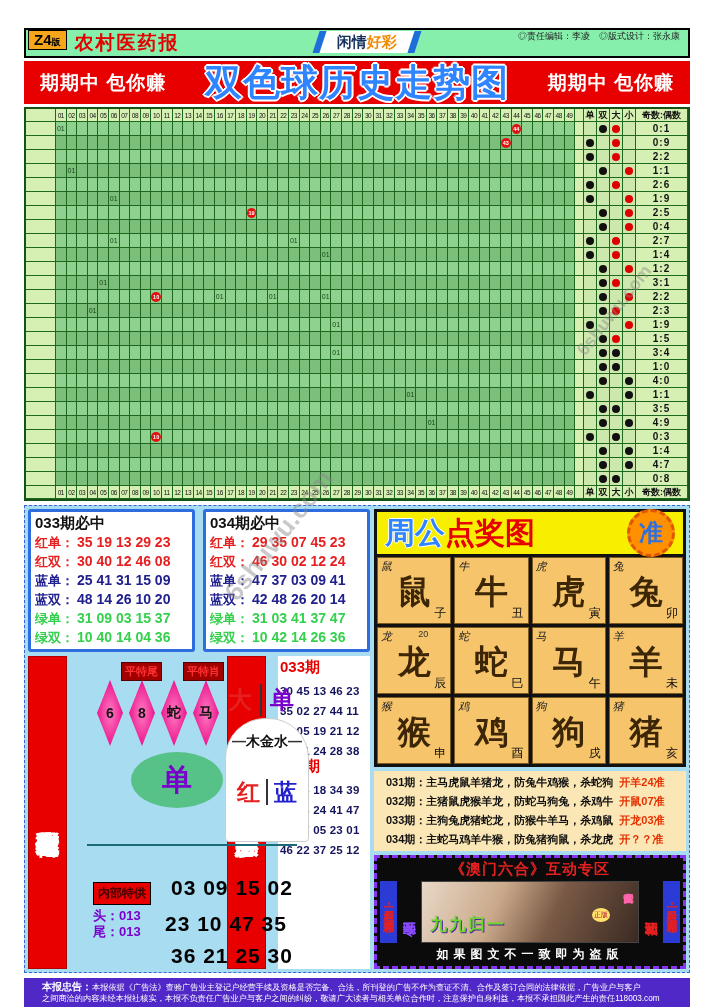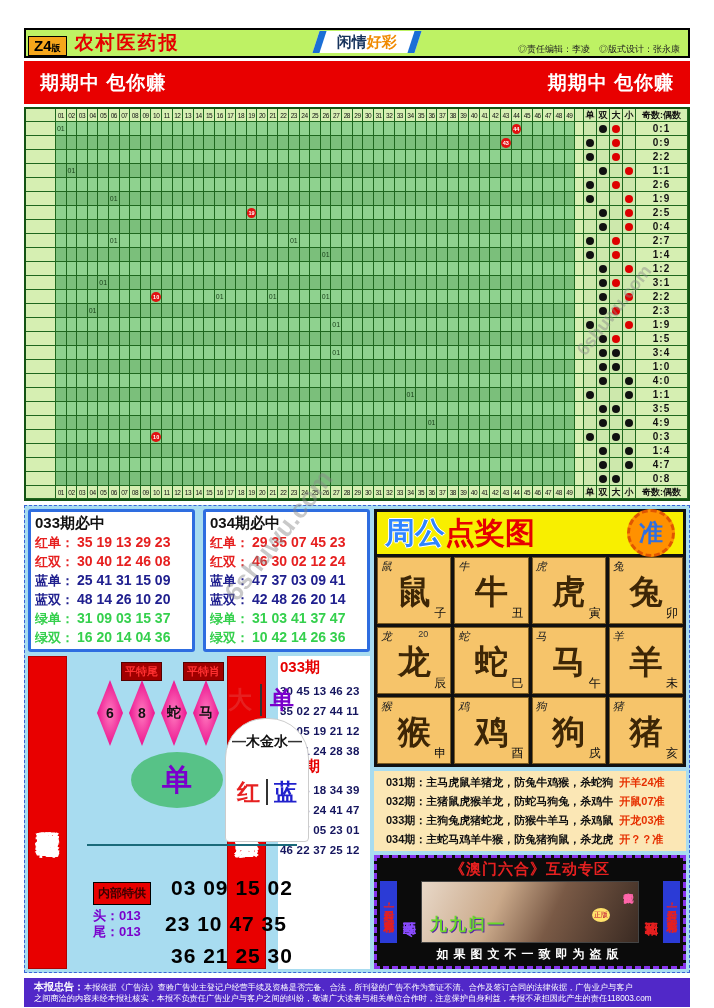--- a/index.html
+++ b/index.html
@@ -1,20 +1,20 @@
 <!DOCTYPE html>
 <html><head>
 <meta charset="utf-8">
 <style>
   html,body{margin:0;padding:0;}
   body{width:714px;height:1008px;background:#ffffff;font-family:"Liberation Sans",sans-serif;position:relative;overflow:hidden;}
   .content{position:absolute;left:24px;top:28px;width:666px;}
 
   
-  .masthead{display:flex;align-items:flex-end;border:2px solid #000;background:#bef264;height:26px;position:relative;}
+  .masthead{display:flex;align-items:flex-start;border:2px solid #000;background:#86efac;height:26px;position:relative;}
   .edition{background:#f6a61b;border:1px solid #000;font-weight:bold;font-size:15px;padding:0 5px;margin-left:2px;color:#000;}
   .edition small{font-size:9px;font-weight:bold;}
   .paper-name{color:#e60000;font-weight:900;font-size:19px;margin-left:8px;letter-spacing:2px;font-family:"Liberation Serif",serif;}
   .center-banner{position:absolute;left:290px;top:1px;height:22px;padding:0 14px;background:#fff;border-left:7px solid #1b6fd6;border-right:7px solid #1b6fd6;transform:skewX(-18deg);display:flex;align-items:center;}
   .center-banner span{transform:skewX(18deg);font-weight:900;font-size:15px;}
   .cb1{color:#16325c;}
   .cb2{color:#f08a00;}
   .credits{position:absolute;right:8px;font-size:9px;color:#222;}
 
   
@@ -117,21 +117,21 @@
   .bignum{position:absolute;font-size:21px;font-weight:900;color:#000;white-space:nowrap;letter-spacing:1px;}
   .bn1{left:92px;top:220px;}
   .bn2{left:86px;top:256px;}
   .bn3{left:92px;top:288px;}
   .touwei{position:absolute;left:14px;top:252px;font-size:13px;font-weight:900;color:#7a00cc;line-height:16px;white-space:nowrap;}
   .numcol{width:88px;background:#fff;padding:2px 2px;display:flex;flex-direction:column;}
   .nc-title{color:#e60000;font-weight:900;font-size:15px;}
   .nc-row{font-size:11.5px;font-weight:900;color:#15155e;margin-top:8px;white-space:nowrap;letter-spacing:0.2px;}
 
   
-  .footer{margin-top:5px;background:#5128c8;color:#fff;padding:3px 10px;font-size:8.2px;line-height:11px;}
+  .footer{margin-top:5px;background:#5128c8;color:#fff;padding:3px 18px;font-size:8.2px;line-height:11px;}
   .footer b{font-size:10px;}
 
   .watermark{position:absolute;color:#8a8a8a;opacity:0.45;font-size:26px;font-weight:bold;transform:rotate(-52deg);pointer-events:none;white-space:nowrap;z-index:5;}
   .wm1{left:200px;top:520px;}
   .wm2{left:560px;top:300px;font-size:18px;}
 </style>
 </head>
 <body>
 
 <div class="content">
@@ -140,20 +140,21 @@
     <div class="edition"><span>Z4</span><small>版</small></div>
     <div class="paper-name">农村医药报</div>
     <div class="center-banner">
       <span><span class="cb1">闲情</span><span class="cb2">好彩</span></span>
     </div>
     <div class="credits">◎责任编辑：李凌　◎版式设计：张永康</div>
   </div>
 
   <div class="title-bar">
     <span class="slogan">期期中 包你赚</span>
+    <span class="main-title">双色球历史走势图</span>
     <span class="slogan">期期中 包你赚</span>
   </div>
 
   <div class="grid" id="grid">
       <div class="g-row hd">
         <div class="cell c-label"></div>
         <div class="cell c-num hnum">01</div>
         <div class="cell c-num hnum">02</div>
         <div class="cell c-num hnum">03</div>
         <div class="cell c-num hnum">04</div>
@@ -1942,21 +1943,21 @@
             <div class="prow blue">
               <span class="plab">蓝双：</span>
               <span class="pval">48 14 26 10 20</span>
             </div>
             <div class="prow green">
               <span class="plab">绿单：</span>
               <span class="pval">31 09 03 15 37</span>
             </div>
             <div class="prow green">
               <span class="plab">绿双：</span>
-              <span class="pval">16 20 14 04 36</span>
+              <span class="pval">10 40 14 04 36</span>
             </div>
           </div>
         <div class="pbox">
             <div class="pbox-title">034期必中</div>
             <div class="prow red">
               <span class="plab">红单：</span>
               <span class="pval">29 35 07 45 23</span>
             </div>
             <div class="prow red">
               <span class="plab">红双：</span>

